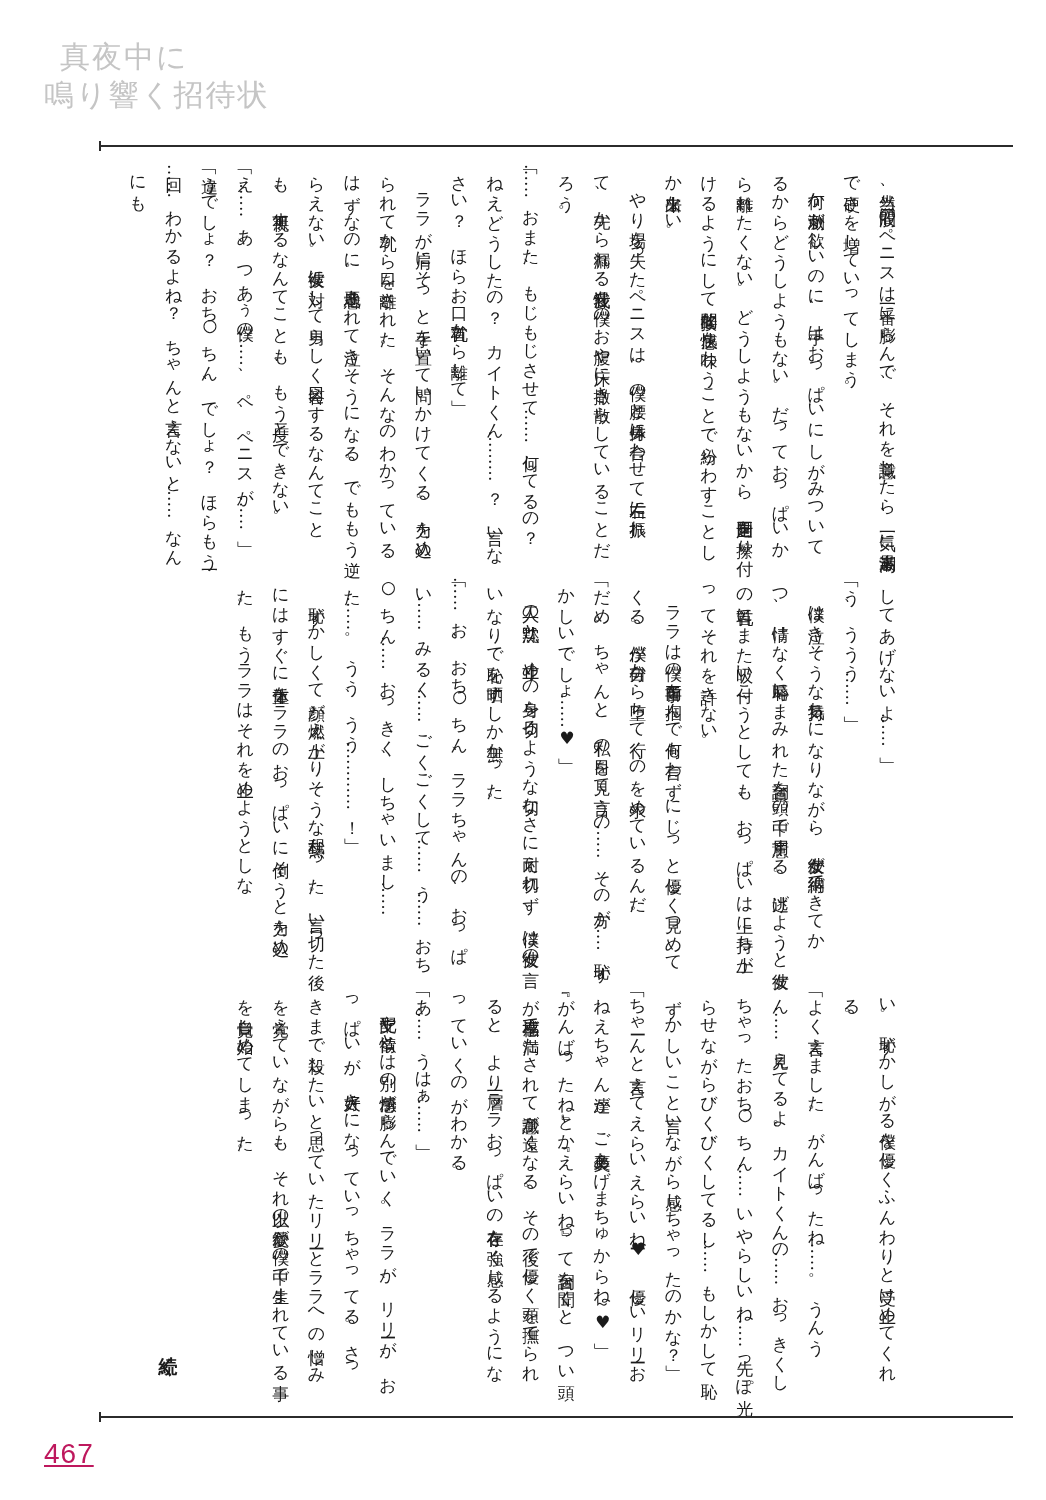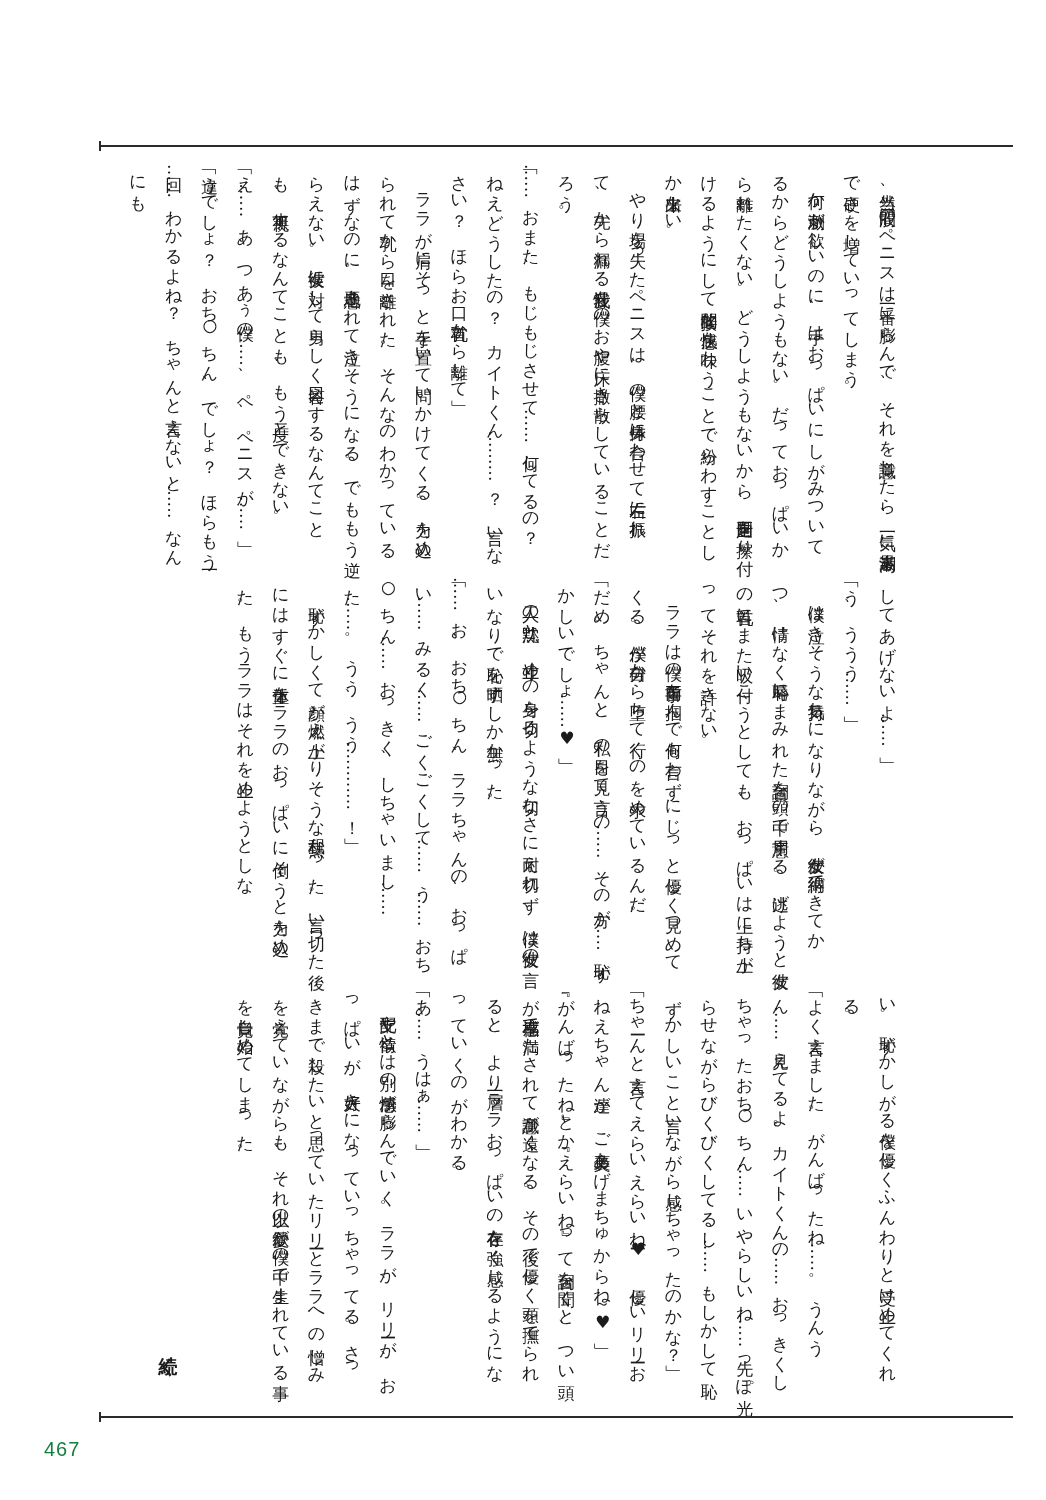--- a/index.html
+++ b/index.html
@@ -68,30 +68,35 @@
     font-weight: 600;
     letter-spacing: 2px;
     color: #1b1b1b;
   }
   
   .page-number {
     position: absolute;
     left: 44px;
     top: 1438px;
     font-family: "Liberation Sans", "DejaVu Sans", sans-serif;
-    font-size: 20px;
+    font-size: 28px;
     letter-spacing: 1px;
-    color: #15803d;
+    color: #be185d;
+    text-decoration: underline;
   }
 </style>
 </head>
 <body>
 
 <div class="page">
 
+  <div class="book-title">
+    <span class="line1">真夜中に</span>
+    <span class="line2">鳴り響く招待状</span>
+  </div>
 
   <div class="rule rule-top"></div>
 
   <div class="text-row row-1">
       <p>　当然、股間のペニスは一番に膨らんで、それを意識したら、一気に最高潮まで硬さを増していってしまう。</p>
       <p>　何か刺激が欲しいのに、手はおっぱいにしがみついてるからどうしようもない。だっておっぱいから離れたくない。どうしようもないから、両足同士を擦り付けるようにして間接的な快感を味わうことで紛らわすことしか出来ない。</p>
       <p>　やり場を失ったペニスは、僕の腰と身体に合わせて左右に振れて、先から漏れる我慢汁を僕のお腹や床に撒き散らしていることだろう。</p>
       <p>「……おまた、もじもじさせて……何してるの？　ねえどうしたの？　カイトくん………？　言いなさい？　ほらお口、乳首から離して」</p>
       <p>　ララが肩にそっと手を置いて問いかけてくる。力を込められて乳から口を離された。そんなのわかっているはずなのに。意地悪されて泣きそうになる。でももう逆らえない。彼女に対して男らしく口答えするなんてことも、無視するなんてことも、もう二度とできない。</p>
       <p>「え……あ、つあぅ僕の……、ペ、ペニスが……」</p>

